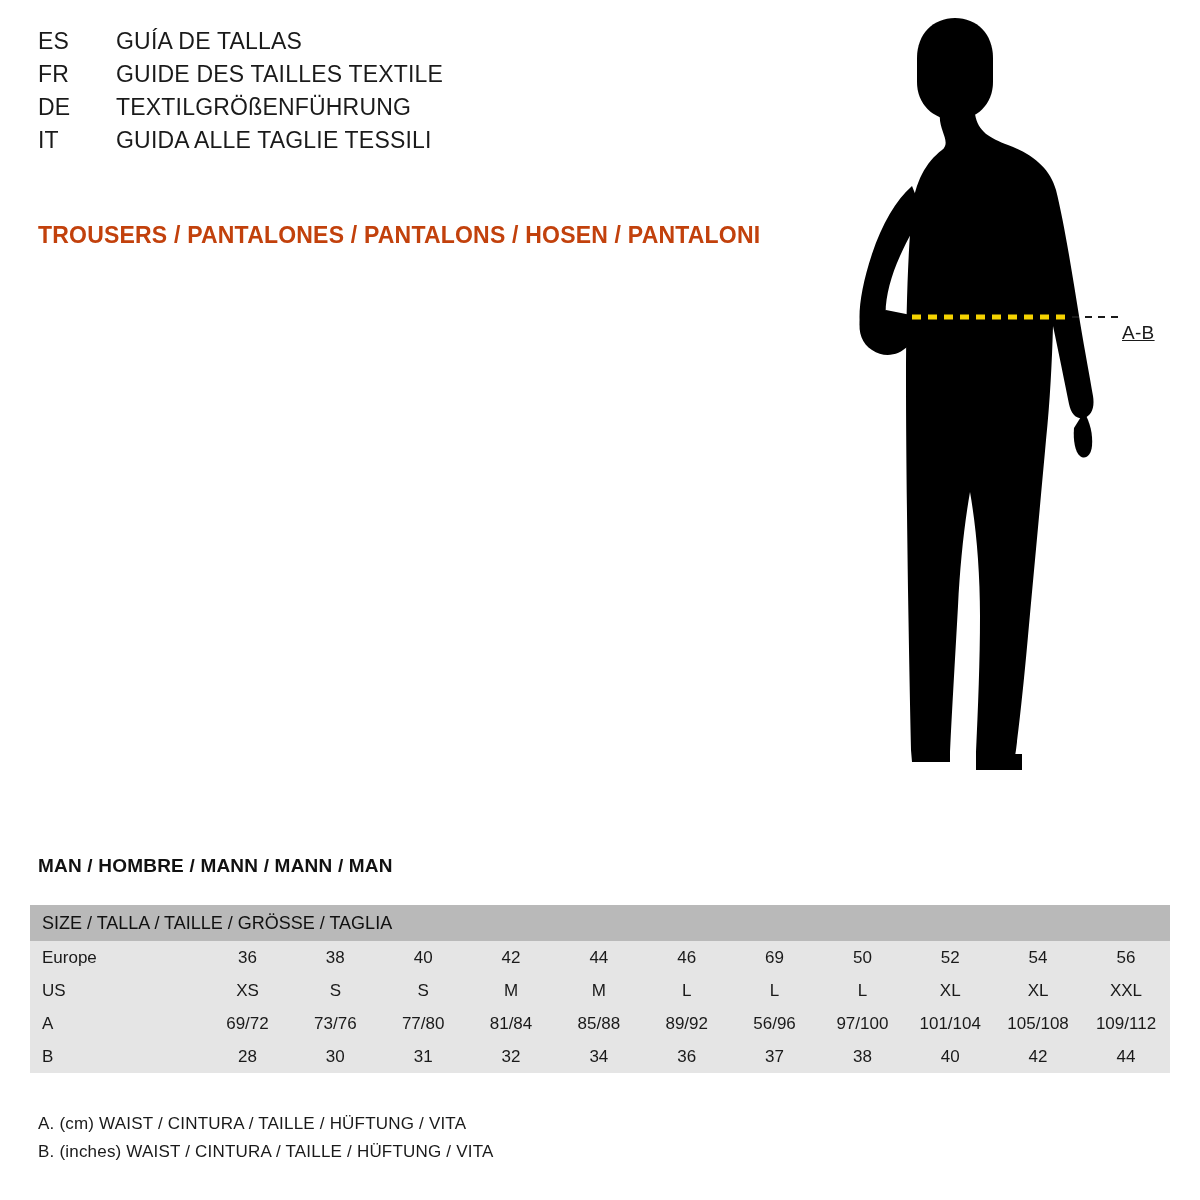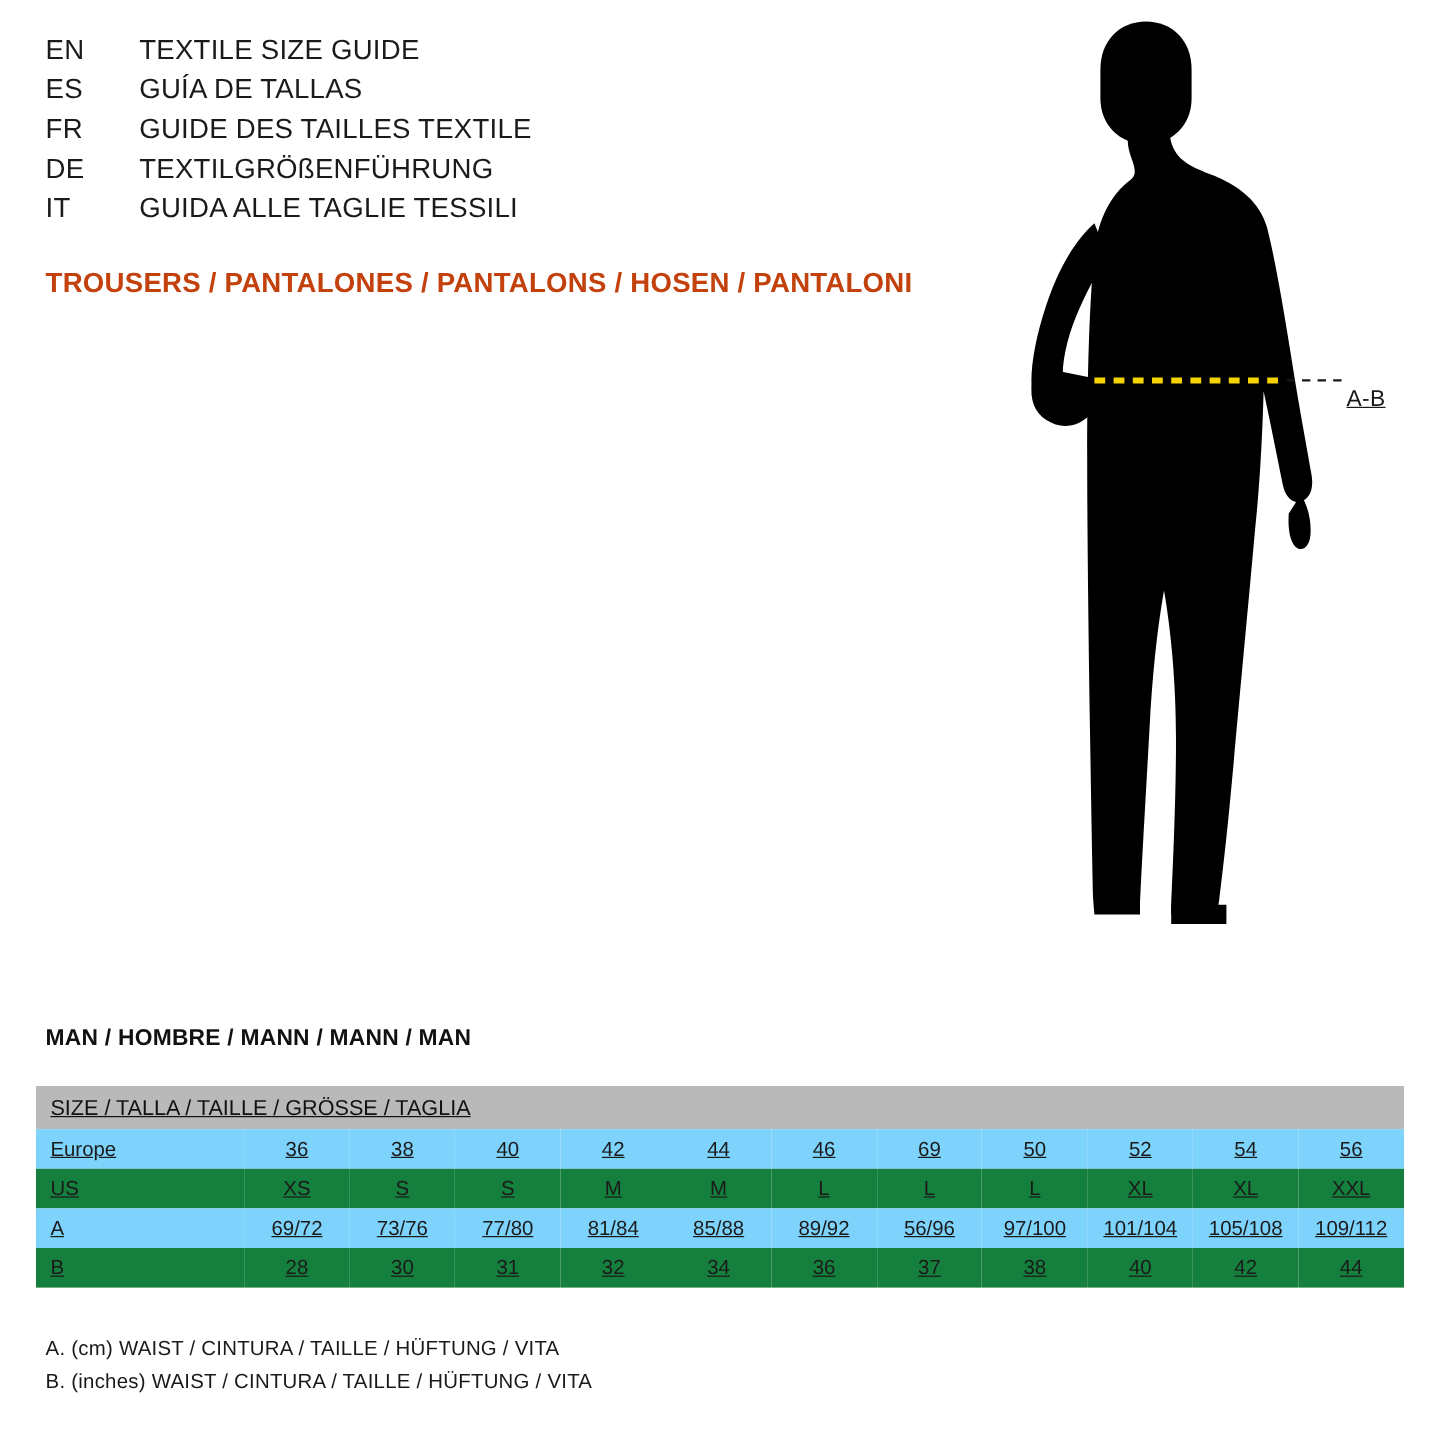--- a/index.html
+++ b/index.html
@@ -95,38 +95,37 @@
     border-collapse: collapse;
     font-size: 17px;
   }
   table.size-table th,
   table.size-table td {
     padding: 0;
     height: 33px;
     text-align: center;
     font-weight: normal;
     color: #1a1a1a;
-    text-decoration: underline;
   }
   table.size-table tr.header-row {
     background: #b9b9b9;
   }
   table.size-table tr.header-row th {
     text-align: left;
     padding-left: 12px;
     font-size: 18px;
     font-weight: normal;
     color: #111111;
     height: 36px;
   }
   table.size-table tr.band-light {
-    background: #7dd3fc;
+    background: #e5e5e5;
   }
   table.size-table tr.band-gray {
-    background: #15803d;
+    background: #e5e5e5;
   }
   table.size-table td.rowlabel {
     text-align: left;
     padding-left: 12px;
     width: 150px;
   }
   table.size-table td.val {
     width: 82px;
   }
 
@@ -143,24 +142,20 @@
     color: #1a1a1a;
     letter-spacing: 0.2px;
   }
 </style>
 </head>
 <body>
 
 <div class="page">
 
   <div class="lang-block">
-    <div class="lang-row">
-      <span class="lang-code">EN</span>
-      <span class="lang-text">TEXTILE SIZE GUIDE</span>
-    </div>
     <div class="lang-row">
       <span class="lang-code">ES</span>
       <span class="lang-text">GUÍA DE TALLAS</span>
     </div>
     <div class="lang-row">
       <span class="lang-code">FR</span>
       <span class="lang-text">GUIDE DES TAILLES TEXTILE</span>
     </div>
     <div class="lang-row">
       <span class="lang-code">DE</span>

